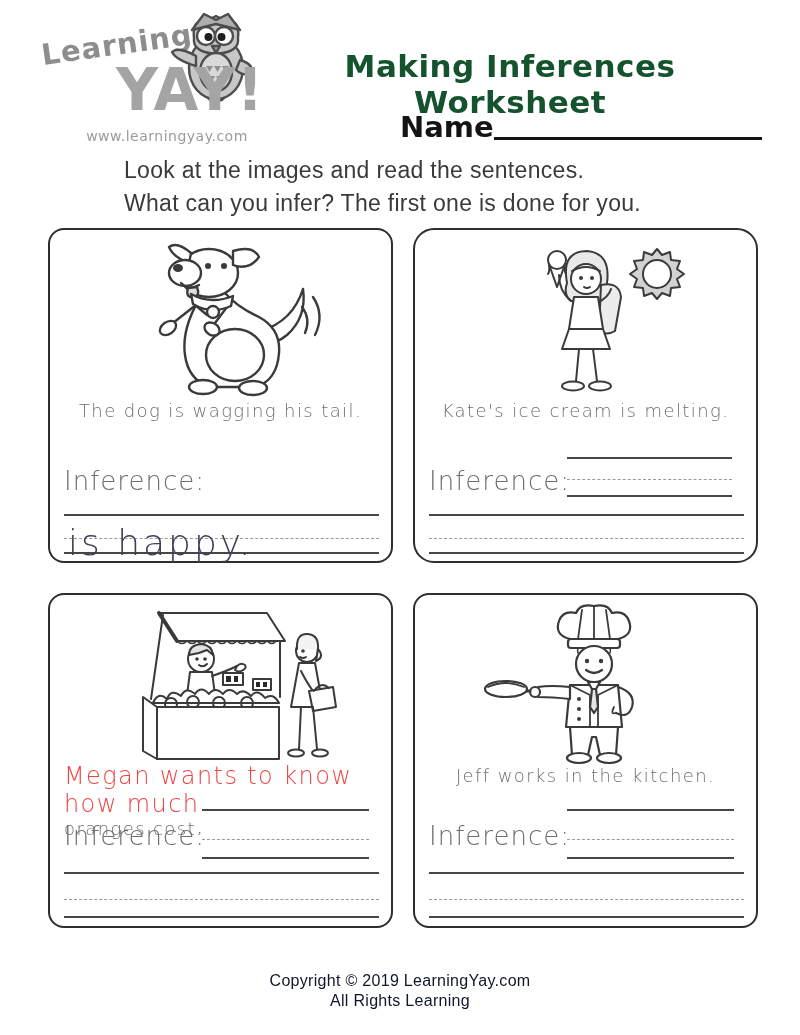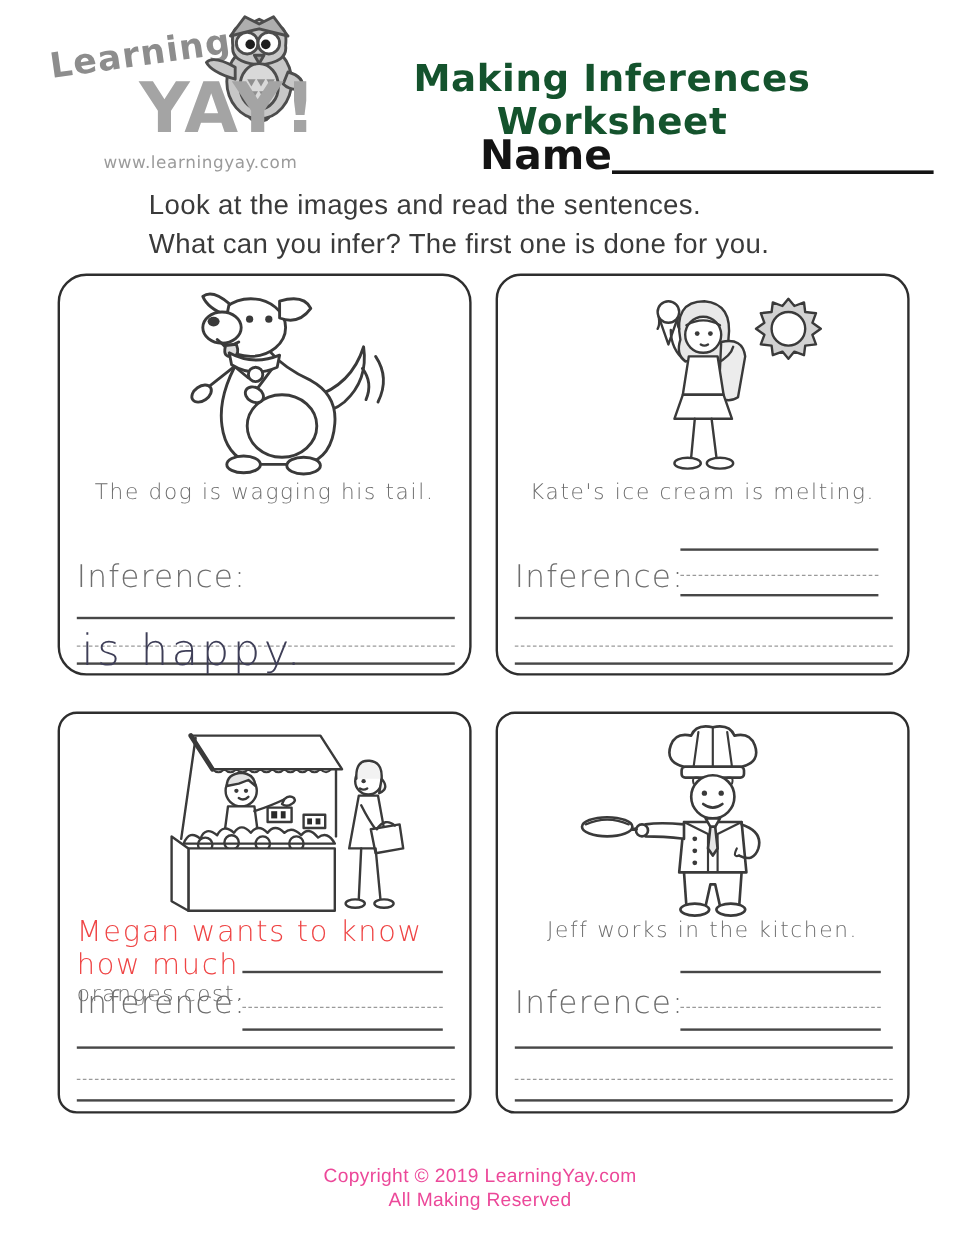--- a/index.html
+++ b/index.html
@@ -15,33 +15,33 @@
              color: #8d8d8d; transform: rotate(-8deg); transform-origin: left bottom; letter-spacing: 1px; }
   .logo-l2 { position: absolute; left: 62px; top: 48px; font-size: 58px; font-weight: 800;
              color: #a4a4a4; letter-spacing: 1px; margin-left: 18px; }
   .logo-owl { position: absolute; left: 128px; top: 0; }
   .logo-url { position: absolute; left: 0; top: 120px; width: 100%; text-align: center;
               font-size: 14px; color: #9b9b9b; letter-spacing: 0.5px; }
 
   
   .title { position: absolute; left: 300px; top: 48px; width: 420px; text-align: center;
            font-size: 31px; font-weight: 700; color: #14532d; letter-spacing: 0.5px; }
-  .name-row { position: absolute; left: 400px; top: 110px; font-size: 34px; font-weight: 700;
-              color: #141414; display: flex; align-items: center; }
+  .name-row { position: absolute; left: 400px; top: 110px; font-size: 29px; font-weight: 700;
+              color: #141414; display: flex; align-items: flex-start; }
   .name-blank { display: inline-block; width: 268px; height: 30px; border-bottom: 3px solid #141414; }
 
   .instr { position: absolute; left: 124px; width: 640px; font-size: 23px; color: #3a3a3a;
            letter-spacing: 0.3px; font-family: "Liberation Sans", sans-serif; font-weight: 300; }
   .instr.l1 { top: 157px; }
   .instr.l2 { top: 190px; }
 
   
   .panel { position: absolute; width: 345px; height: 335px; border: 2.5px solid #2e2e2e;
            border-radius: 16px; background: #fff; }
-  .p1 { left: 48px;  top: 228px; border-radius: 24px; }
+  .p1 { left: 48px;  top: 228px; }
   .p2 { left: 413px; top: 228px; border-radius: 21px; }
   .p3 { left: 48px;  top: 593px; }
   .p4 { left: 413px; top: 593px; }
 
   .illus { position: absolute; top: 6px; left: 0; right: 0; height: 166px;
            display: flex; align-items: center; justify-content: center; }
 
   .caption { position: absolute; top: 170px; left: 8px; right: 8px; text-align: center;
              font-size: 18px; font-weight: 300; color: #6e6e6e; letter-spacing: 1.4px; }
   .p3 .cap1 { position: absolute; top: 167px; left: 14px; font-size: 24px; font-weight: 300;
@@ -69,21 +69,21 @@
   .p3 .lset1, .p4 .lset1 { top: 214px; left: 152px; right: 22px; height: 50px; }
   .p3 .lset1 .ln.d, .p4 .lset1 .ln.d { top: 30px; }
   .p3 .lset2, .p4 .lset2 { top: 277px; left: 14px; right: 12px; height: 46px; }
   .p3 .lset2 .ln.d, .p4 .lset2 .ln.d { top: 27px; }
 
   .answer { position: absolute; left: 4px; bottom: -7px; font-size: 36px; line-height: 1;
             font-weight: 200; color: #3e3e57; letter-spacing: 3px; white-space: nowrap; }
 
   
   .footer { position: absolute; left: 0; top: 972px; width: 100%; text-align: center;
-            font-family: "Liberation Sans", sans-serif; color: #ec4899; }
+            font-family: "Liberation Sans", sans-serif; color: #0f172a; }
   .footer .f1 { font-size: 16px; letter-spacing: 0.3px; }
   .footer .f2 { font-size: 16px; margin-top: 2px; letter-spacing: 0.3px; }
 
   svg { display: block; }
 </style>
 </head>
 <body>
 
 <div class="page">
 
@@ -314,16 +314,16 @@
     <div class="lset lset2">
       <i class="ln s t"></i>
         <i class="ln d"></i>
         <i class="ln s b"></i>
       <span class="answer"></span>
     </div>
   </section>
 
   <div class="footer">
     <div class="f1">Copyright © 2019 LearningYay.com</div>
-    <div class="f2">All Making Reserved</div>
+    <div class="f2">All Rights Learning</div>
   </div>
 
 </div>
 
 </body></html>

